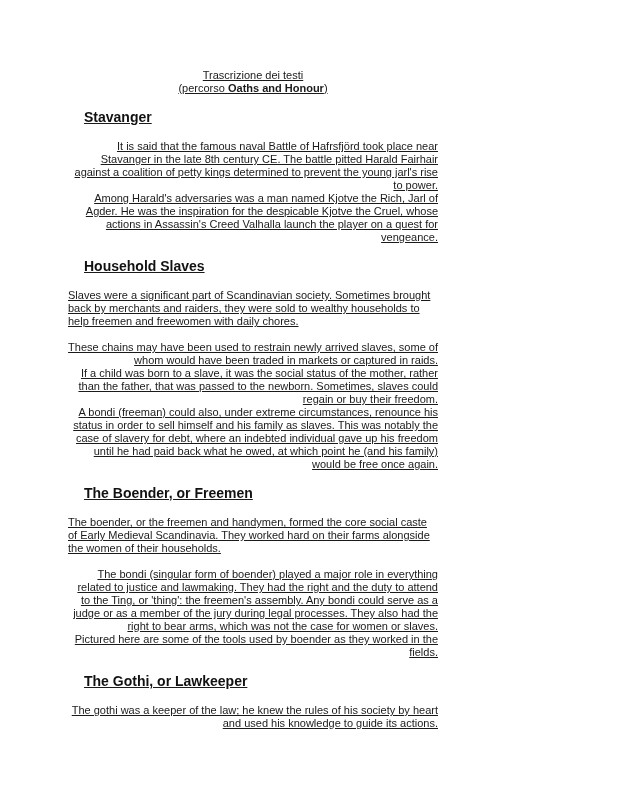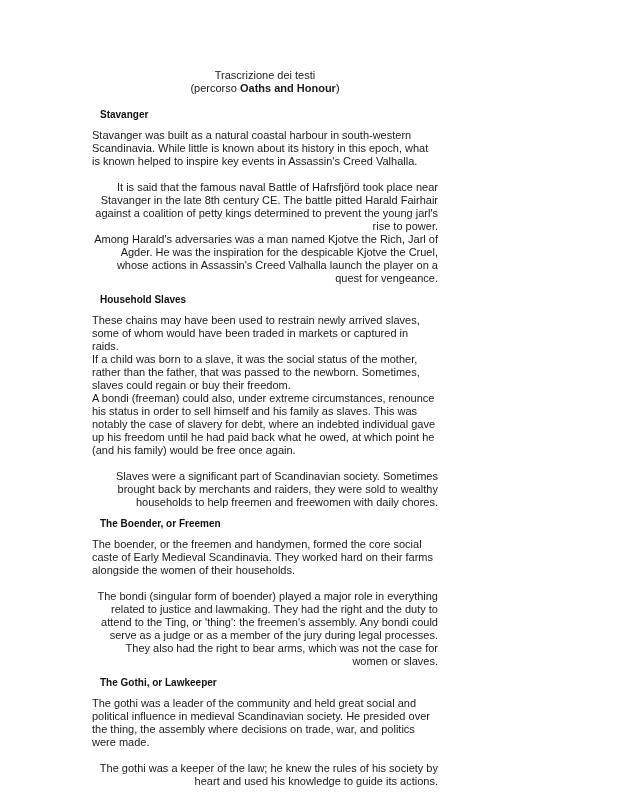--- a/index.html
+++ b/index.html
@@ -13,87 +13,83 @@
     overflow: hidden;
     font-family: "Liberation Sans", "DejaVu Sans", sans-serif;
     font-size: 11px;
     line-height: 13px;
     color: #1a1a1a;
   }
   .page {
     box-sizing: border-box;
     width: 506px;
     height: 800px;
-    padding: 69px 68px 40px 92px;
+    padding: 69px 68px 40px 68px;
     background: #ffffff;
+    text-decoration: underline;
   }
   .title-block {
     text-align: center;
     margin-bottom: 13px;
   }
   .title-line { margin: 0; }
   .bold { font-weight: bold; }
   h2 {
-    font-size: 10px;
+    font-size: 14px;
     line-height: 13px;
     font-weight: bold;
-    margin: 8px;
+    margin: 16px;
     color: #111111;
   }
   .block { margin: 0 0 13px 0; }
   .block:last-child { margin-bottom: 0; text-align: right; }
   p { margin: 0; }
   section { margin: 0; }
 </style>
 </head>
 <body>
 
 <div class="page">
 
   <div class="title-block">
     <div class="title-line">Trascrizione dei testi</div>
     <div class="title-line"><span>(percorso </span><span class="bold">Oaths and Honour</span><span>)</span></div>
   </div>
 
   <section>
     <h2>Stavanger</h2>
     <div class="block">
-      <p>Stavanger was built as a natural coastal harbour in south-western Scandinavia. While little is known about its history in this epoch, what is known helped to inspire key events in Assassin's Creed Valhalla.</p>
-    </div>
-    <div class="block">
       <p>It is said that the famous naval Battle of Hafrsfjörd took place near Stavanger in the late 8th century CE. The battle pitted Harald Fairhair against a coalition of petty kings determined to prevent the young jarl's rise to power.</p>
       <p>Among Harald's adversaries was a man named Kjotve the Rich, Jarl of Agder. He was the inspiration for the despicable Kjotve the Cruel, whose actions in Assassin's Creed Valhalla launch the player on a quest for vengeance.</p>
     </div>
   </section>
 
   <section>
     <h2>Household Slaves</h2>
     <div class="block">
+      <p>Slaves were a significant part of Scandinavian society. Sometimes brought back by merchants and raiders, they were sold to wealthy households to help freemen and freewomen with daily chores.</p>
+    </div>
+    <div class="block">
       <p>These chains may have been used to restrain newly arrived slaves, some of whom would have been traded in markets or captured in raids.</p>
       <p>If a child was born to a slave, it was the social status of the mother, rather than the father, that was passed to the newborn. Sometimes, slaves could regain or buy their freedom.</p>
       <p>A bondi (freeman) could also, under extreme circumstances, renounce his status in order to sell himself and his family as slaves. This was notably the case of slavery for debt, where an indebted individual gave up his freedom until he had paid back what he owed, at which point he (and his family) would be free once again.</p>
-    </div>
-    <div class="block">
-      <p>Slaves were a significant part of Scandinavian society. Sometimes brought back by merchants and raiders, they were sold to wealthy households to help freemen and freewomen with daily chores.</p>
     </div>
   </section>
 
   <section>
     <h2>The Boender, or Freemen</h2>
     <div class="block">
       <p>The boender, or the freemen and handymen, formed the core social caste of Early Medieval Scandinavia. They worked hard on their farms alongside the women of their households.</p>
     </div>
     <div class="block">
       <p>The bondi (singular form of boender) played a major role in everything related to justice and lawmaking. They had the right and the duty to attend to the Ting, or 'thing': the freemen's assembly. Any bondi could serve as a judge or as a member of the jury during legal processes. They also had the right to bear arms, which was not the case for women or slaves.</p>
+      <p>Pictured here are some of the tools used by boender as they worked in the fields.</p>
     </div>
   </section>
 
   <section>
     <h2>The Gothi, or Lawkeeper</h2>
-    <div class="block">
-      <p>The gothi was a leader of the community and held great social and political influence in medieval Scandinavian society. He presided over the thing, the assembly where decisions on trade, war, and politics were made.</p>
-    </div>
     <div class="block">
       <p>The gothi was a keeper of the law; he knew the rules of his society by heart and used his knowledge to guide its actions.</p>
     </div>
   </section>
 
 </div>
 
 </body></html>

